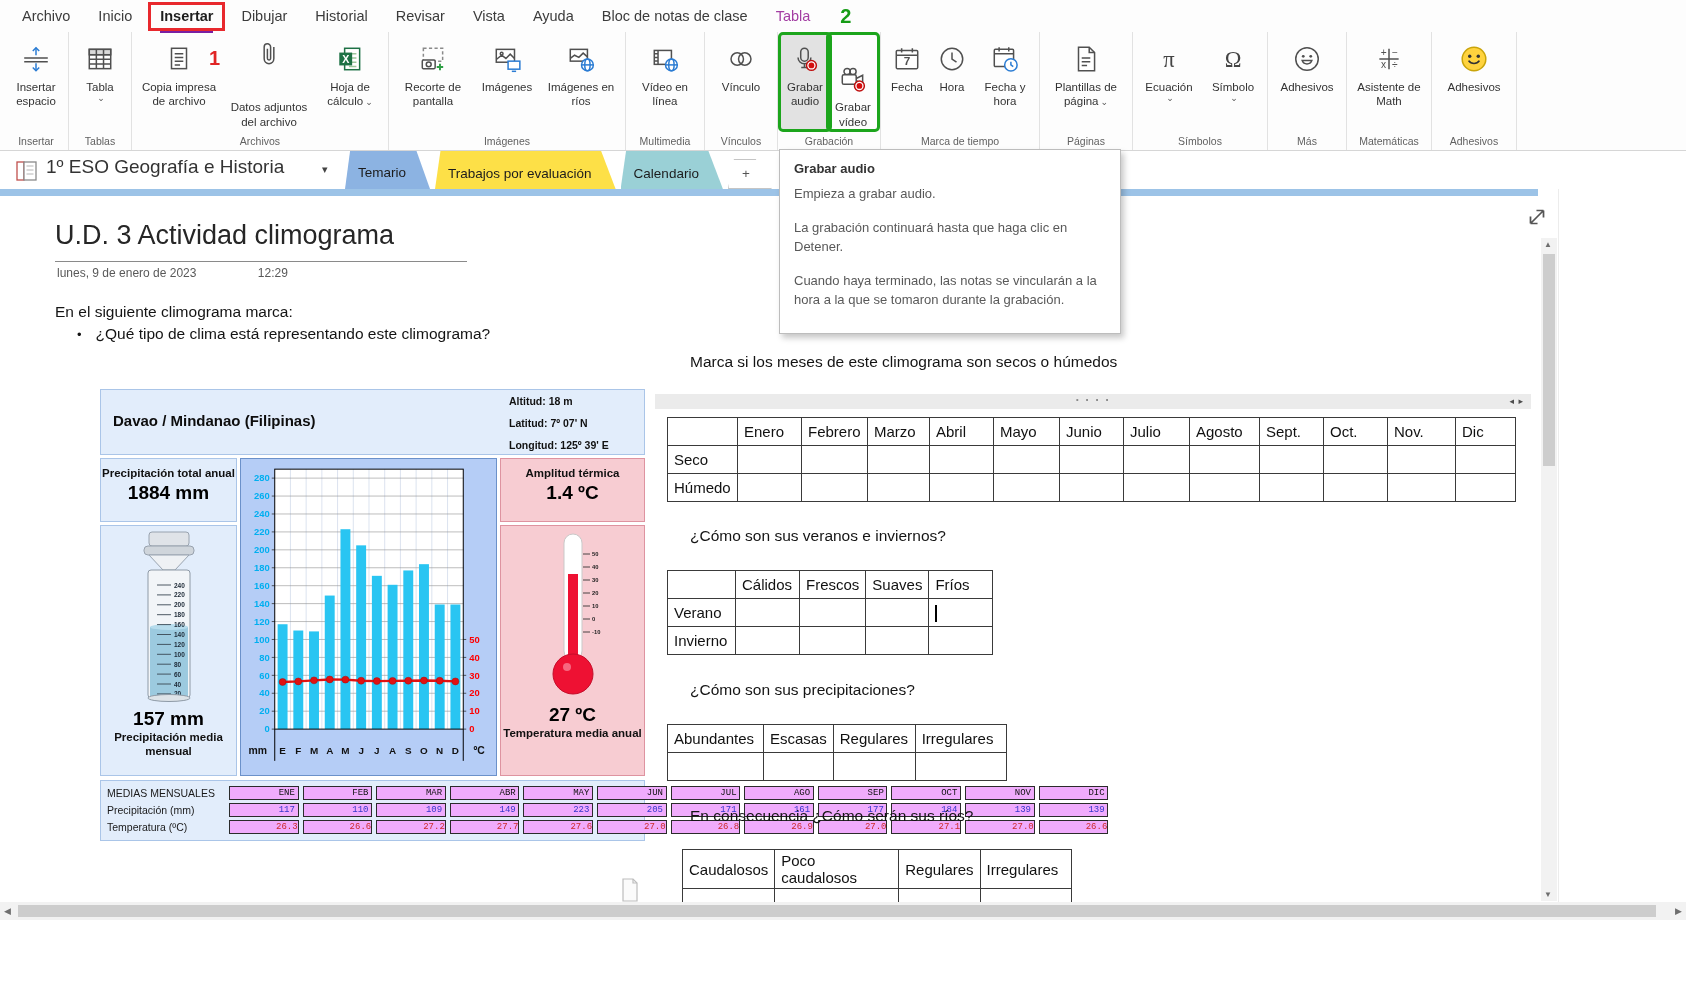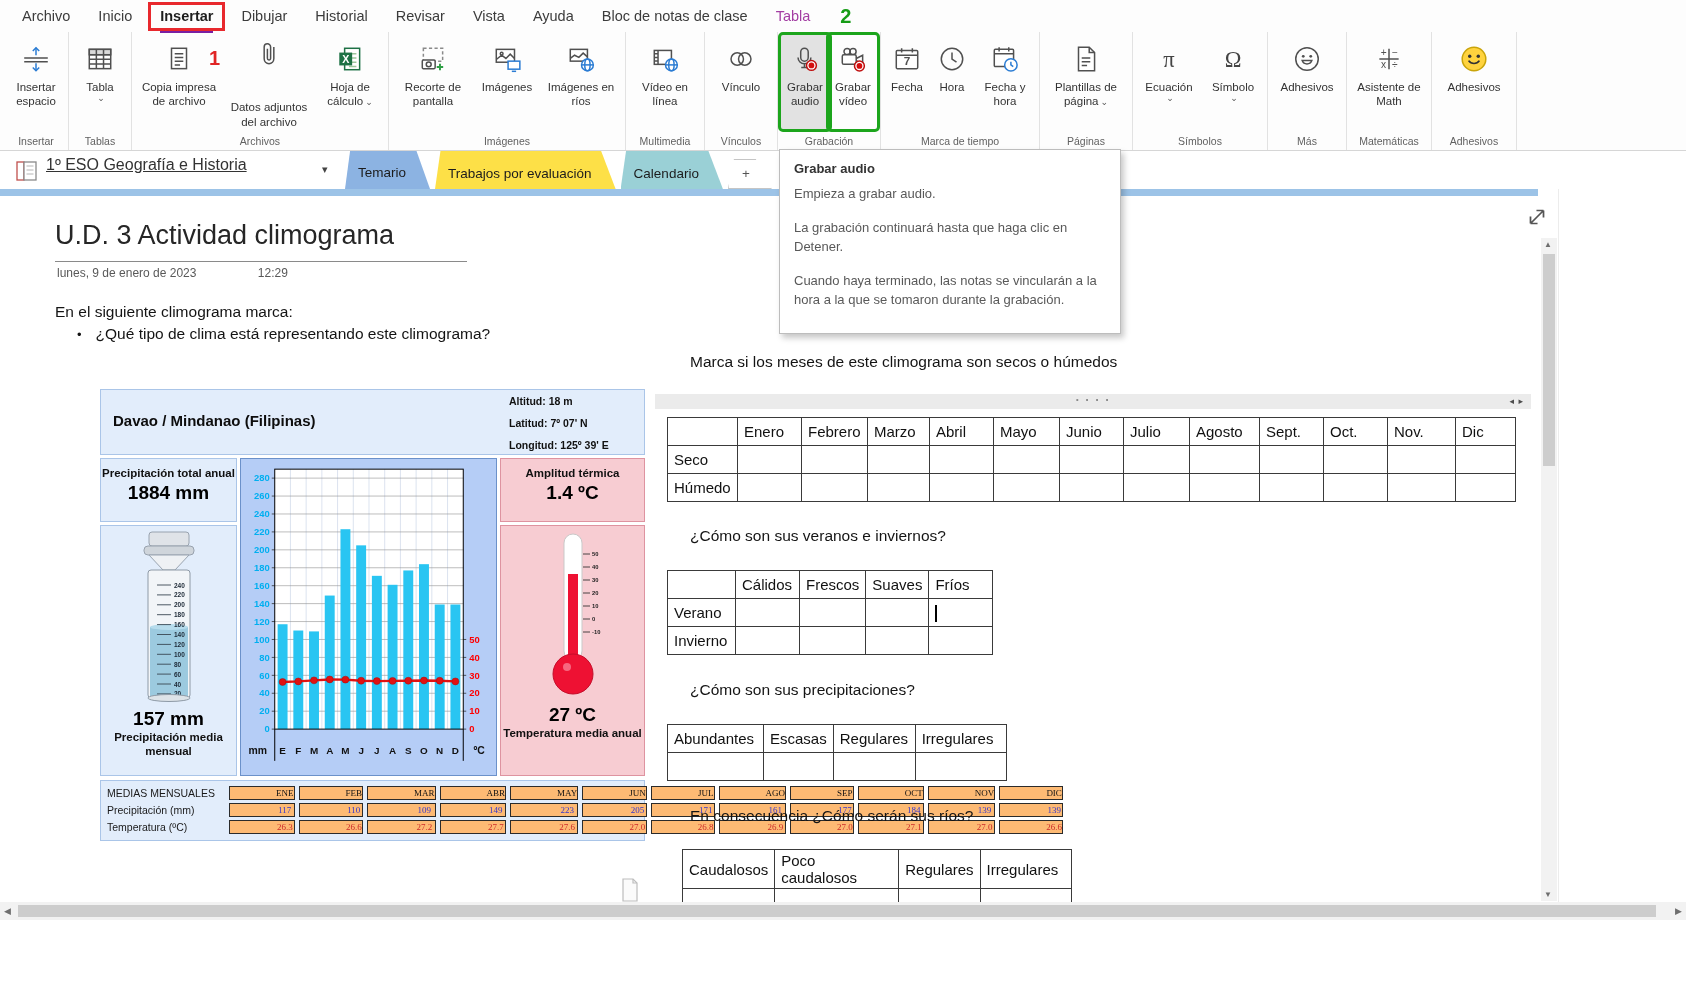--- a/index.html
+++ b/index.html
@@ -28,21 +28,21 @@
   .rbtn.sel{background:#e2e2e2;}
   .rbtn.greenbox{outline:3px solid #1ca51c;outline-offset:0px;}
   .ddc{font-size:9px;color:#555;margin-left:2px;}
   .ddc.blk{display:block;line-height:8px;}
   .anno-red{position:absolute;top:12px;right:3px;color:#e02424;font-weight:bold;font-size:20px;}
   .rglabel{height:18px;font-size:10.5px;color:#616161;display:flex;align-items:center;}
 
   
   #nb-bar{position:absolute;top:151px;left:0;right:0;height:38px;background:#fff;z-index:3;}
   #nb-icon{position:absolute;left:14px;top:7px;}
-  #nb-title{position:absolute;left:46px;top:5px;font-size:16px;color:#333;text-decoration:underline;}
+  #nb-title{position:absolute;left:46px;top:5px;font-size:19px;color:#333;}
   #nb-chev{position:absolute;left:322px;top:12px;font-size:11px;color:#444;}
   #nb-tabs{position:absolute;left:345px;bottom:0;display:flex;align-items:flex-end;}
   .ntab{height:30px;line-height:30px;padding:12px 24px 0 13px;margin-right:5px;font-size:13.5px;color:#1c1c1c;
     clip-path:polygon(0 100%,6px 0,calc(100% - 16px) 0,100% 100%);cursor:default;}
   .ntab.active{height:33px;line-height:33px;font-weight:400;}
   .ntab.add{background:#fff;box-shadow:inset 0 0 0 1px #c5c5c5;color:#555;padding:0 22px 0 14px;}
   #blue-strip{position:absolute;top:189px;left:0;width:1538px;height:7px;background:#9cc3e7;z-index:2;}
 
   
   #tooltip{position:absolute;left:779px;top:149px;width:312px;background:#fff;border:1px solid #bdbdbd;
@@ -75,22 +75,22 @@
   .cl-big{font-weight:bold;font-size:19px;color:#000;margin-top:2px;}
   #cl-gauge{left:0;top:136px;width:137px;height:251px;}
   #cl-gauge svg{display:block;margin:2px auto 0;}
   #cl-chart{position:absolute;left:140px;top:69px;width:257px;height:318px;background:#b5cdf6;border:1px solid #6b91ca;box-sizing:border-box;}
   #cl-amp{left:400px;top:69px;width:145px;height:64px;padding-top:7px;}
   #cl-therm{left:400px;top:136px;width:145px;height:251px;}
   #cl-therm svg{display:block;margin:0 auto;}
   #cl-medias{left:0;top:391px;width:545px;height:61px;padding:5px 6px;box-sizing:border-box;text-align:left;}
   #medias-grid{display:grid;grid-template-columns:118px repeat(12,1fr);column-gap:4px;row-gap:3px;}
   .md-label{font-size:10.5px;color:#1a1a1a;line-height:14px;white-space:nowrap;}
-  .md-cell{border:1px solid #2b2b2b;background:#fdba74;height:12px;line-height:12px;text-align:center;
-    font-family:Liberation Serif, serif;font-size:9px;color:#111;padding-left:46px;}
+  .md-cell{border:1px solid #2b2b2b;background:#f0abfc;height:12px;line-height:12px;text-align:center;
+    font-family:Liberation Mono, monospace;font-size:9px;color:#111;padding-left:46px;}
   .md-cell.blue{color:#3535cc;} .md-cell.red{color:#cc2a2a;}
 
   
   #qbar{position:absolute;left:655px;top:198px;width:876px;height:15px;background:#ebebeb;}
   #qbar .dots{position:absolute;left:0;right:0;top:-2px;text-align:center;color:#8a8a8a;font-size:13px;font-weight:bold;letter-spacing:1px;}
   #qbar .arrows{position:absolute;right:7px;top:2px;color:#4c4c4c;font-size:9px;letter-spacing:1px;}
   .qtable-wrap{position:absolute;}
   #t-months{left:667px;top:221px;} #t-seasons{left:667px;top:374px;} #t-precip{left:667px;top:528px;} #t-rivers{left:667px;top:653px;margin-left:15px;}
   .qtable{border-collapse:collapse;table-layout:fixed;background:#fff;}
   .qtable td{border:1px solid #3a3a3a;font-size:15px;color:#111;padding:2px 6px;height:23px;vertical-align:middle;overflow:hidden;}
@@ -268,21 +268,21 @@
             <div class="ricon">
               <svg viewBox="0 0 28 28" fill="none" stroke="#505050" stroke-width="1.4">
                 <rect x="10" y="4" width="7" height="12" rx="3.5"></rect>
                 <path d="M7.5 12.5a6 6 0 0 0 12 0M13.5 18.5v3.5M10.5 22h6"></path>
                 <circle cx="20" cy="20" r="4.6" fill="#fff" stroke="#bf0e0e"></circle>
                 <circle cx="20" cy="20" r="2.7" fill="#d40d0d" stroke="none"></circle>
               </svg>
             </div>
             <div class="rlbl"><span>Grabar audio</span></div>
           </div>
-          <div class="rbtn greenbox" style="width: 48px;">
+          <div class="rbtn greenbox" style="width: 48px; justify-content: flex-end;">
             <div class="ricon">
               <svg viewBox="0 0 28 28" fill="none" stroke="#505050" stroke-width="1.4">
                 <circle cx="8.5" cy="7" r="2.9"></circle>
                 <circle cx="14" cy="7" r="2.9"></circle>
                 <rect x="4" y="10" width="13" height="9" rx="1.5" fill="#fff"></rect>
                 <path d="M17 13.5l6-3v8l-6-3"></path>
                 <circle cx="20" cy="20.5" r="4.6" fill="#fff" stroke="#bf0e0e"></circle>
                 <circle cx="20" cy="20.5" r="2.7" fill="#d40d0d" stroke="none"></circle>
               </svg>
             </div>

